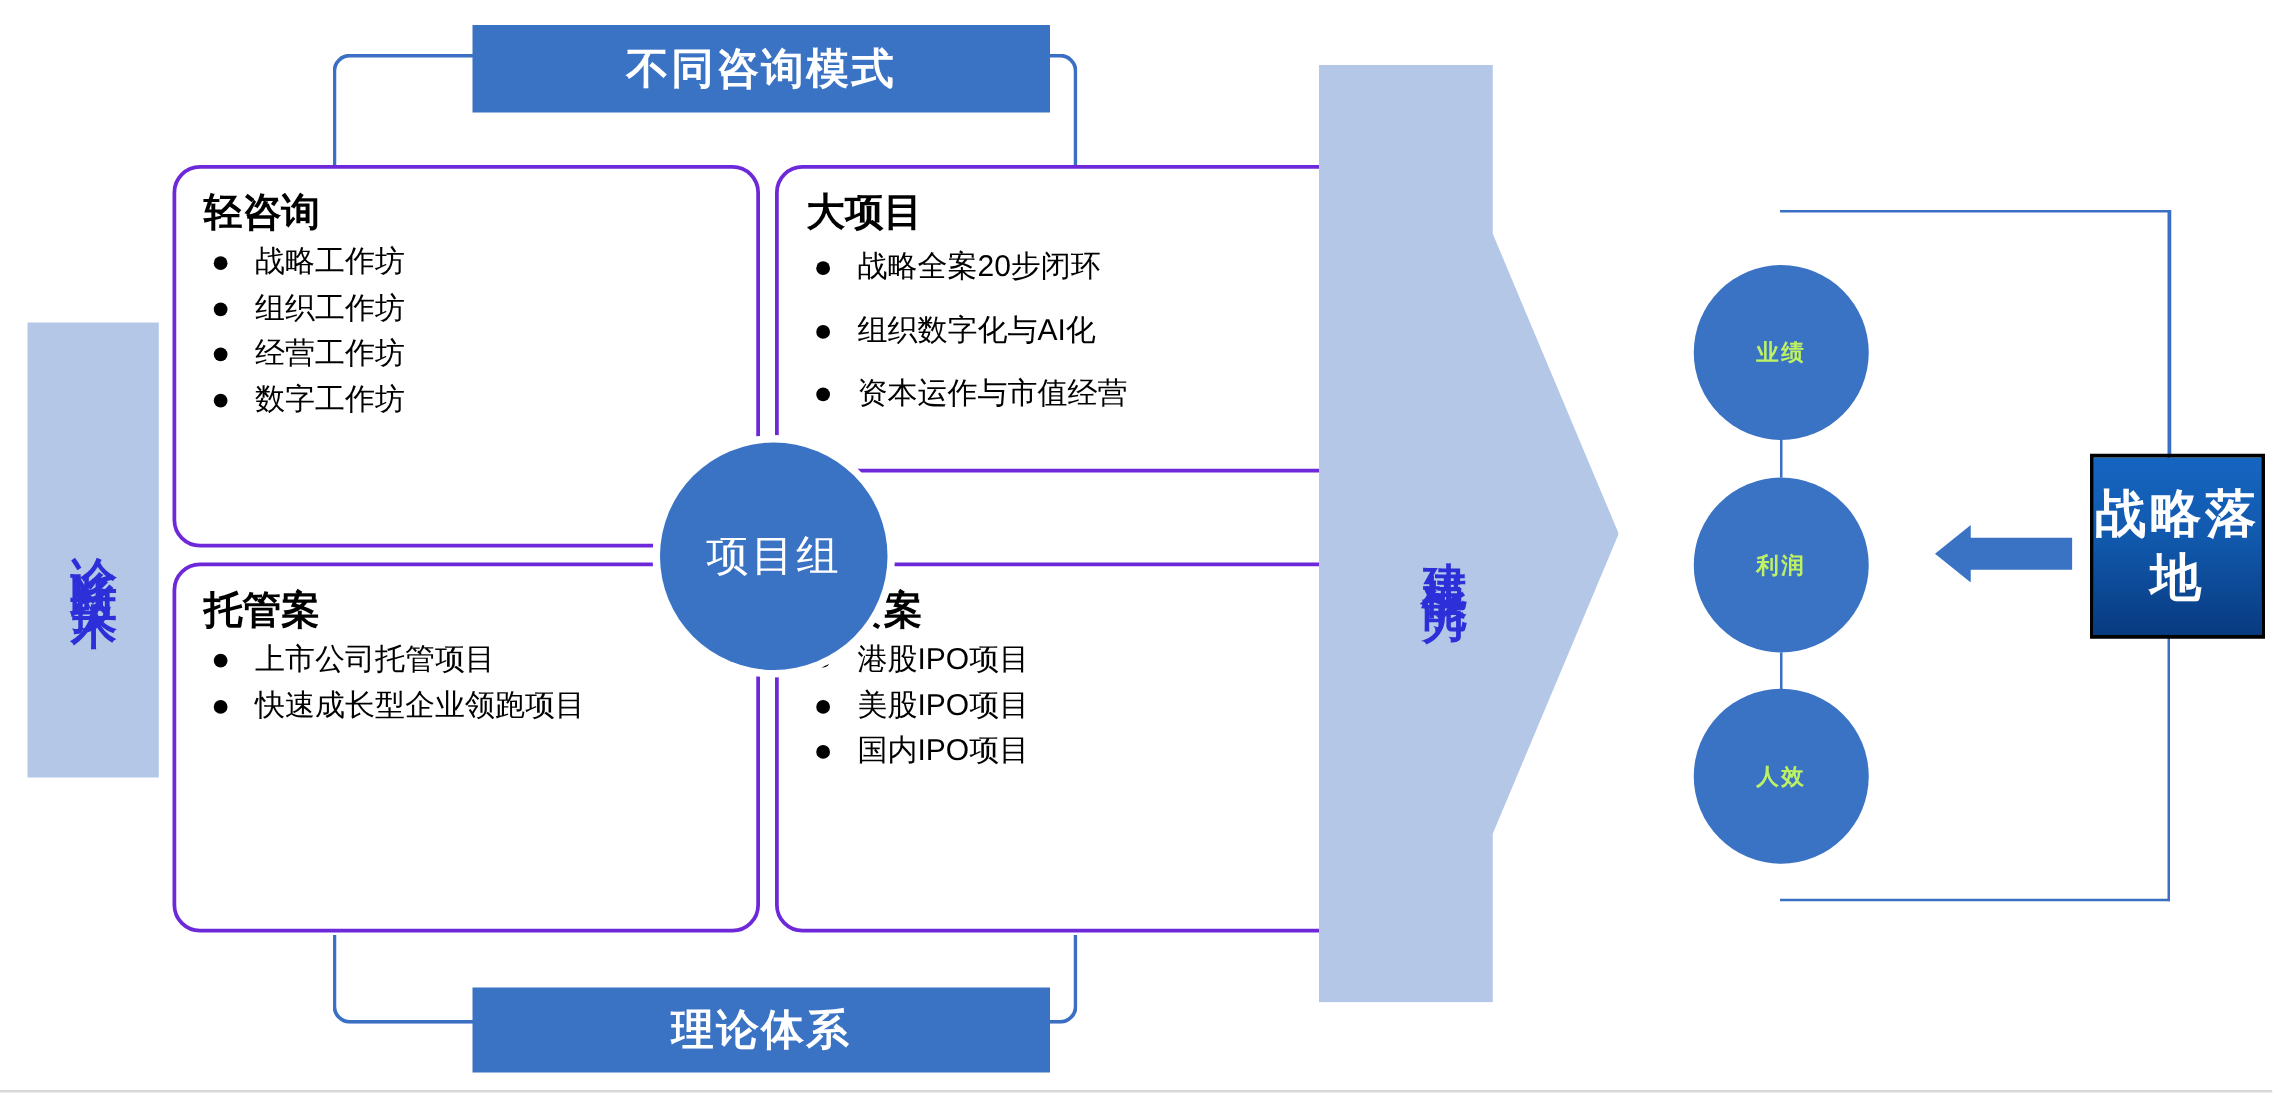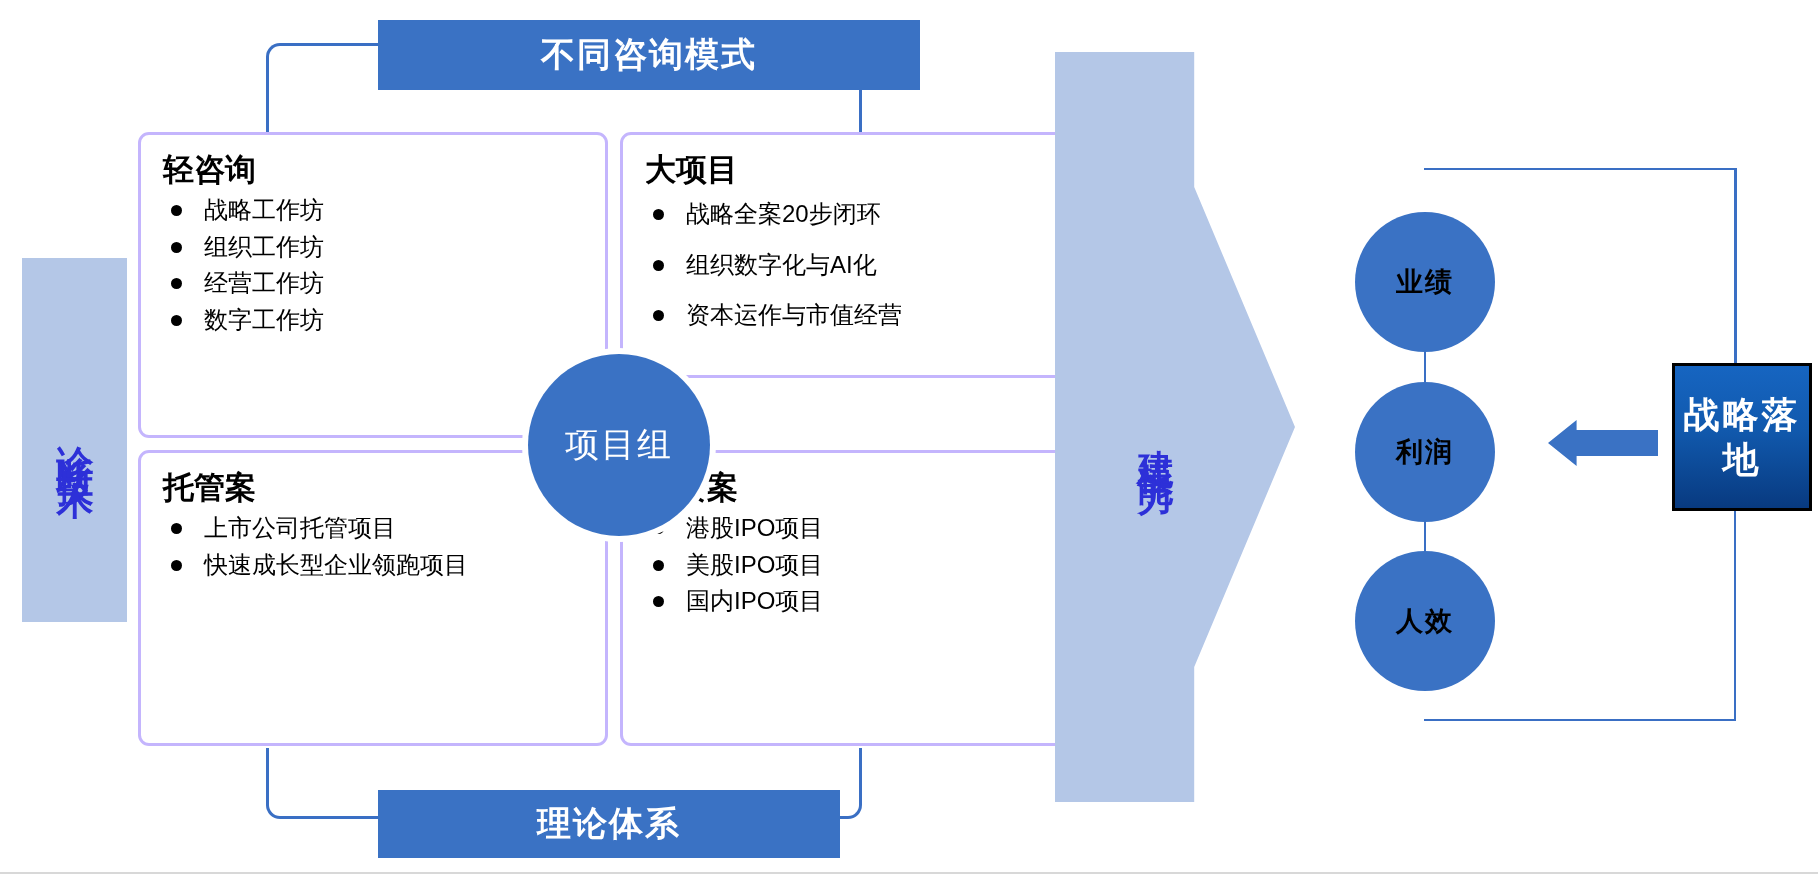--- a/index.html
+++ b/index.html
@@ -42,27 +42,27 @@
     border-top:none;border-radius:0 0 14px 14px;
     background:transparent;
   }
 
   
   .label-bar{
     position:absolute;background:#3a72c4;color:#ffffff;
     display:flex;align-items:center;justify-content:center;
     font-size:34px;font-weight:bold;letter-spacing:2px;
   }
-  .bar-top{left:378px;top:20px;width:542px;height:70px;}
+  .bar-top{left:378px;top:20px;width:462px;height:70px;}
   .bar-bottom{left:378px;top:790px;width:462px;height:68px;}
 
   
   .card{
-    position:absolute;background:#ffffff;border:3px solid #c4b5fd;
-    border-radius:11px;box-sizing:border-box;
+    position:absolute;background:#ffffff;border:3px solid #6d28d9;
+    border-radius:22px;box-sizing:border-box;
   }
   .card-tl{left:138px;top:132px;width:470px;height:306px;}
   .card-tr{left:620px;top:132px;width:470px;height:246px;}
   .card-bl{left:138px;top:450px;width:470px;height:296px;}
   .card-br{left:620px;top:450px;width:470px;height:296px;}
 
   .card-title{
     font-size:31px;font-weight:bold;color:#000;
     margin:16px 0 4px 22px;line-height:1.2;
   }
@@ -95,23 +95,23 @@
   .big-arrow-text{
     position:absolute;left:1120px;top:330px;width:70px;height:220px;
     display:flex;align-items:center;justify-content:center;
     writing-mode:vertical-rl;text-orientation:upright;
     font-size:36px;font-weight:bold;color:#2d30d8;letter-spacing:10px;
   }
 
   
   .kpi{
     position:absolute;width:140px;height:140px;border-radius:50%;
-    background:#3a72c4;color:#000000;
-    display:flex;align-items:center;justify-content:center;
-    font-size:27px;font-weight:bold;letter-spacing:2px;
+    background:#3a72c4;color:#bef264;
+    display:flex;align-items:center;justify-content:center;
+    font-size:18px;font-weight:bold;letter-spacing:2px;
   }
   .kpi-1{left:1355px;top:212px;}
   .kpi-2{left:1355px;top:382px;}
   .kpi-3{left:1355px;top:551px;}
   .kpi-link{
     position:absolute;left:1424px;width:2px;height:30px;background:#3a6fc4;
   }
   .kpi-link-a{top:352px;}
   .kpi-link-b{top:522px;}
 
@@ -128,21 +128,21 @@
     background:#3a72c4;
     clip-path:polygon(100% 22%, 26% 22%, 26% 0%, 0% 50%, 26% 100%, 26% 78%, 100% 78%);
   }
 
   
   .strategy-box{
     position:absolute;left:1672px;top:363px;width:140px;height:148px;
     border:3px solid #000000;box-sizing:border-box;
     background:linear-gradient(180deg,#1665c1 0%,#1159ad 45%,#083a80 100%);
     color:#ffffff;display:flex;align-items:center;justify-content:center;
-    text-align:center;font-size:36px;font-weight:bold;line-height:1.25;
+    text-align:center;font-size:41px;font-weight:bold;line-height:1.25;
     letter-spacing:3px;
   }
   .strategy-stem{
     position:absolute;left:1735px;top:168px;width:2px;height:196px;
     background:#3a6fc4;
   }
 </style>
 </head>
 <body>
 

